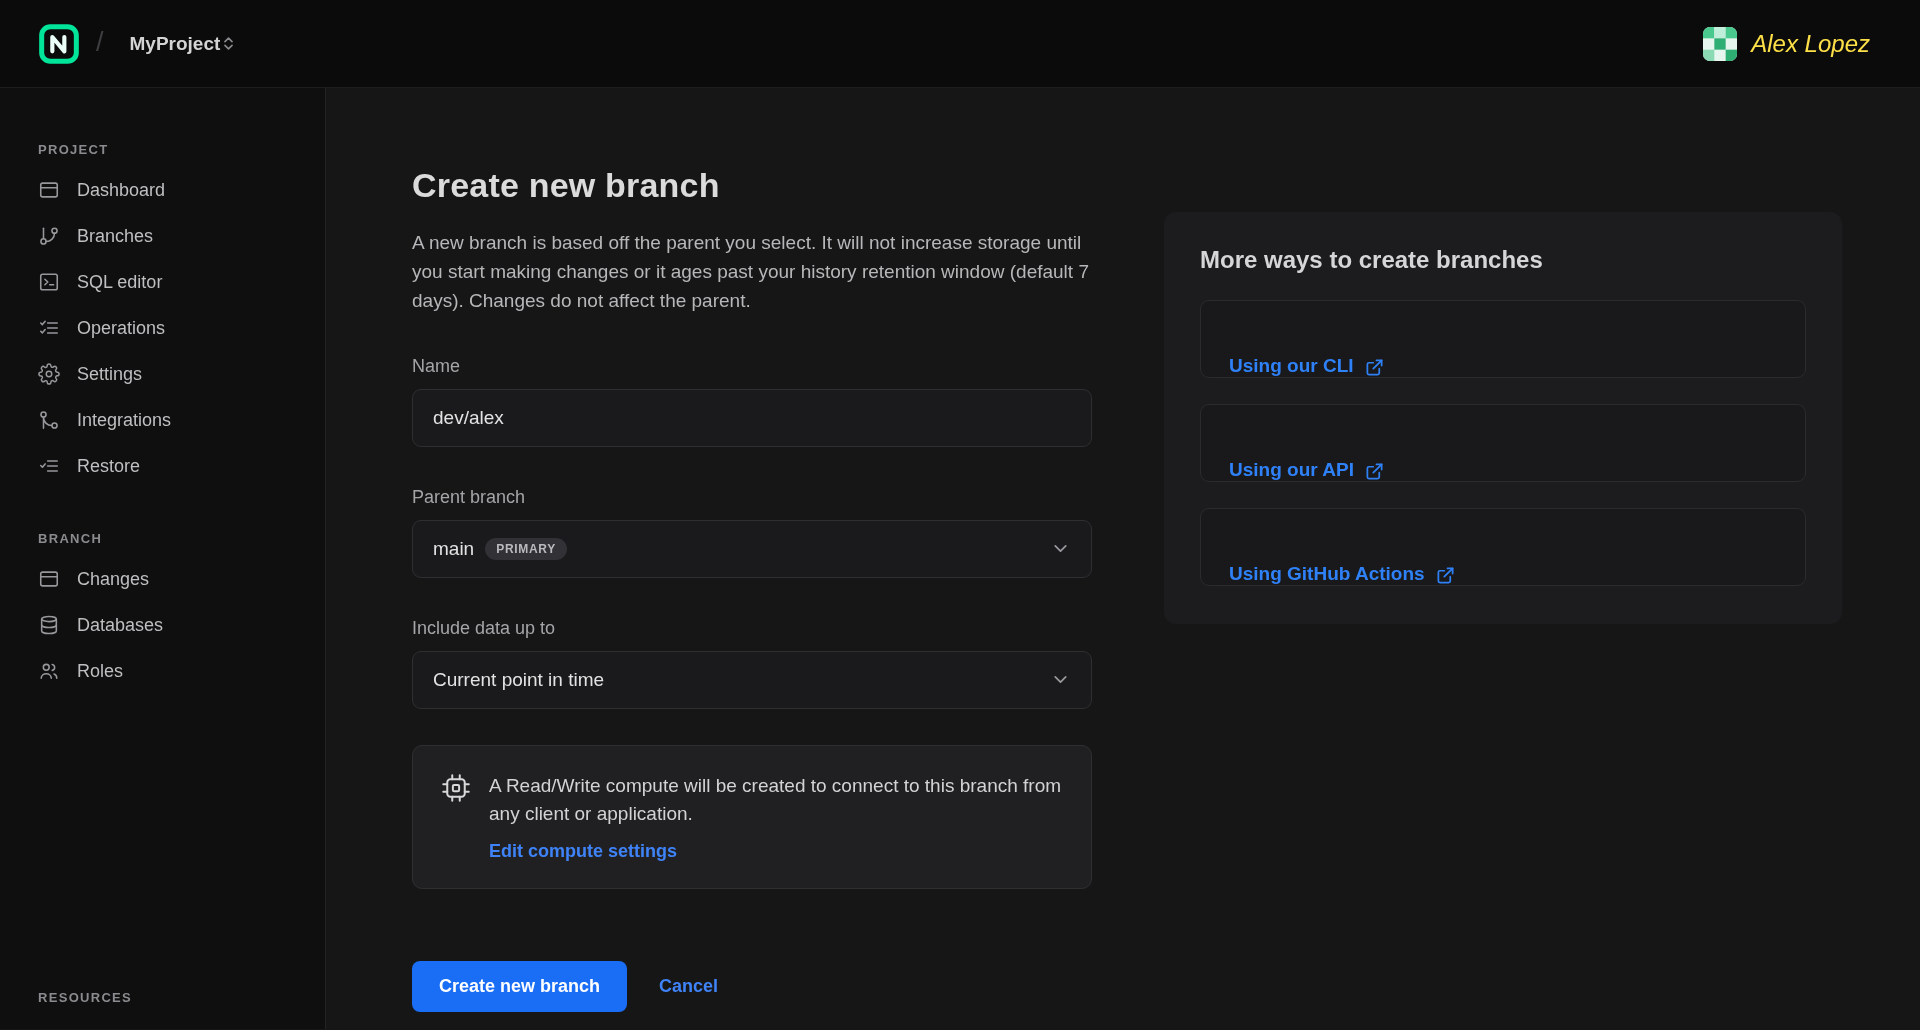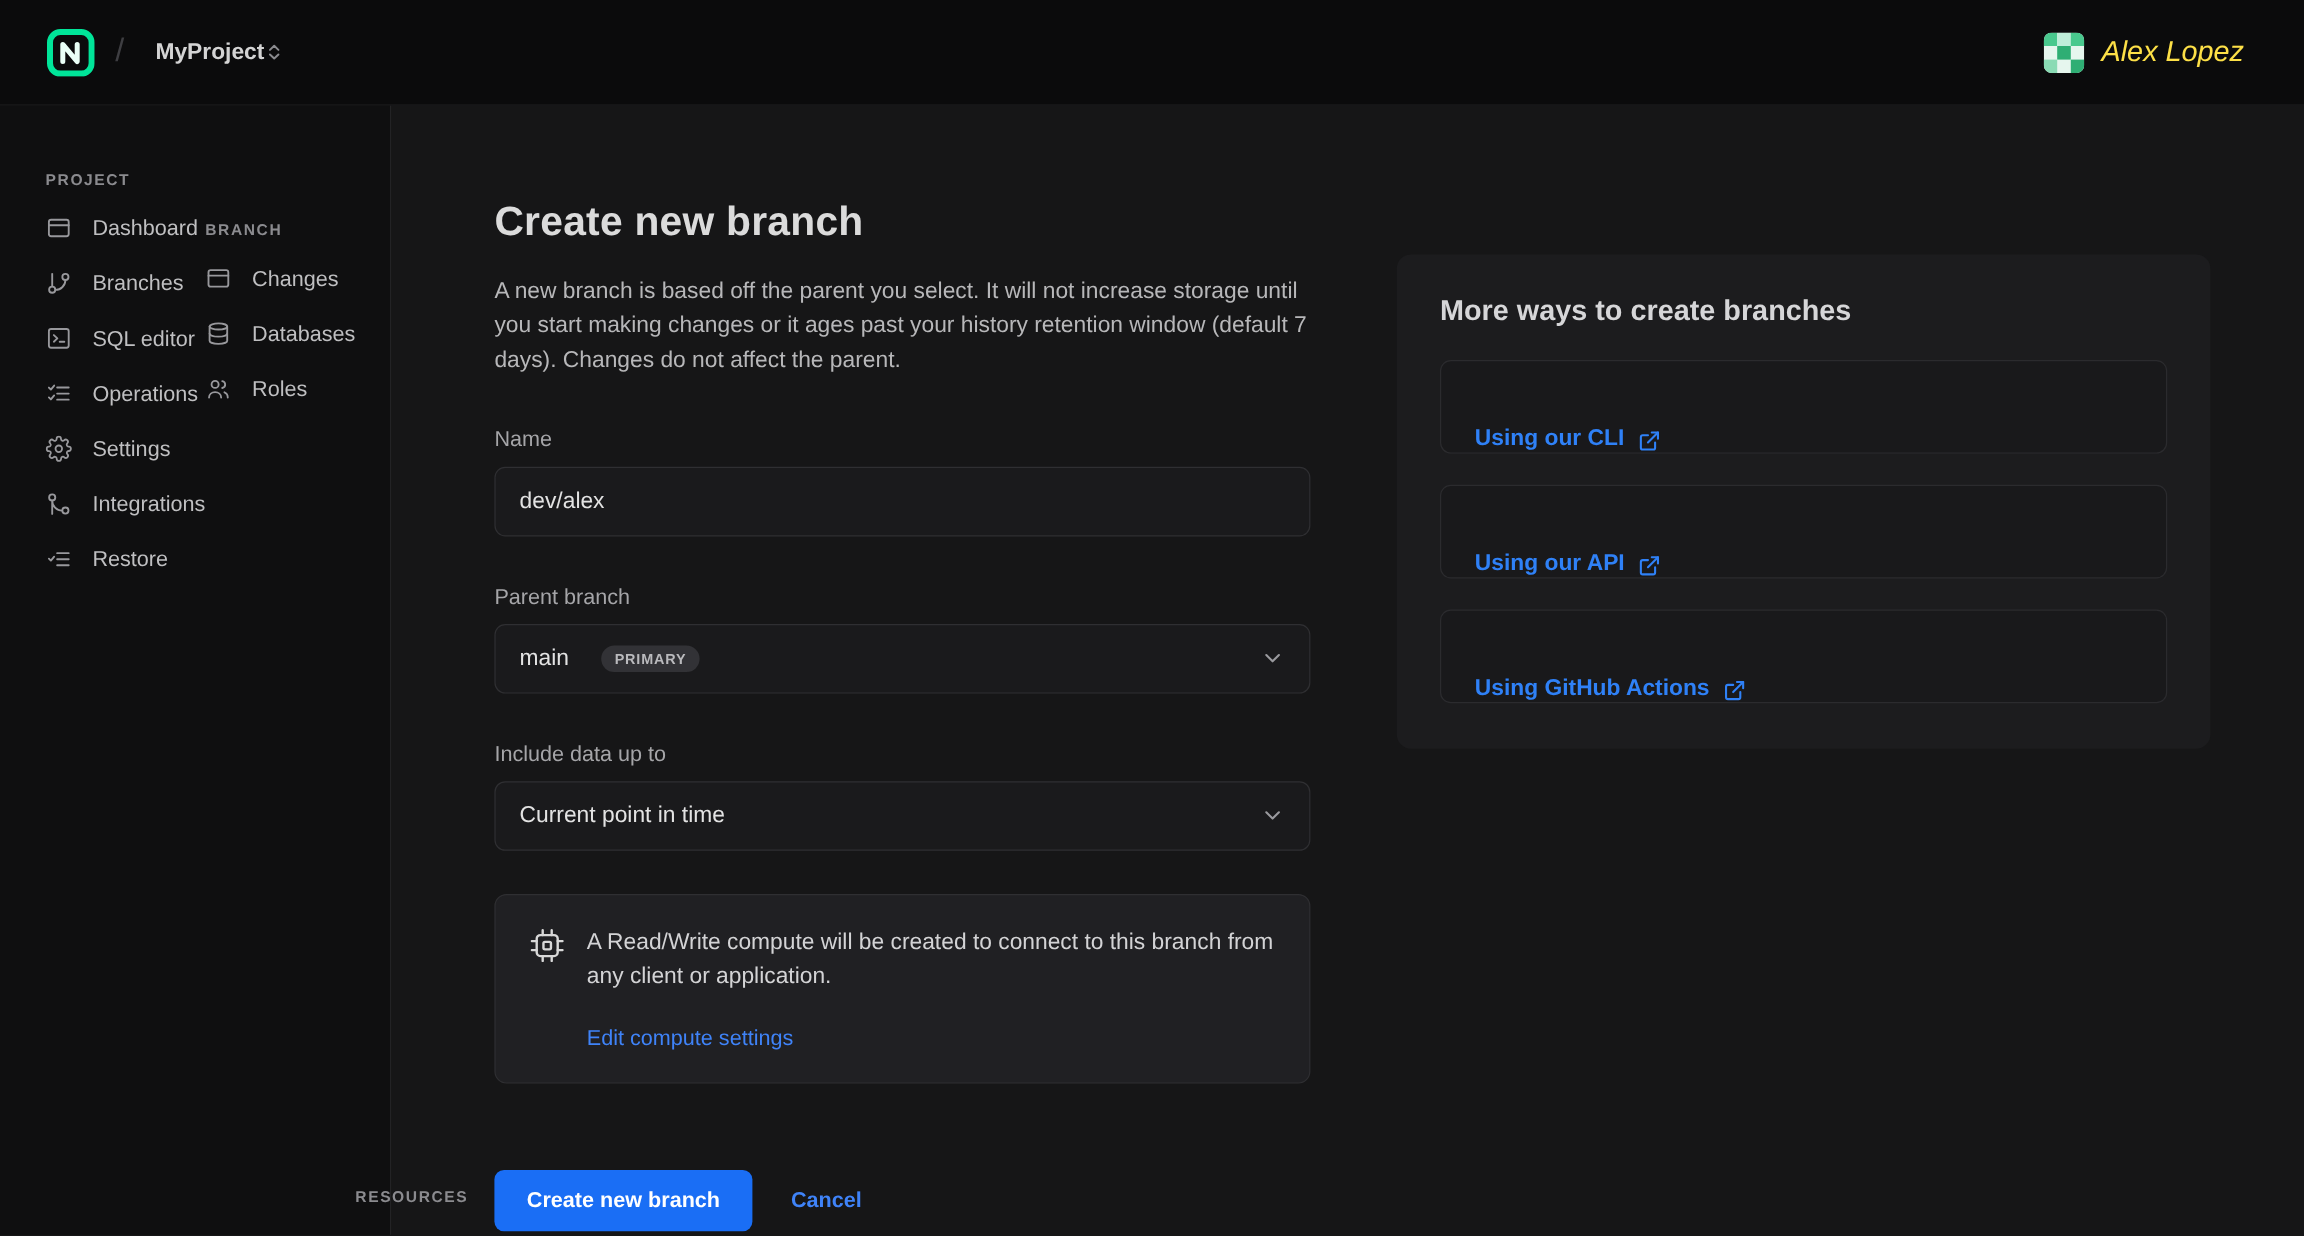--- a/index.html
+++ b/index.html
@@ -38,21 +38,21 @@
 
   
   .layout { display: flex; height: 941px; }
 
   
   .sidebar {
     width: 326px; flex: none;
     background: #0f0f10;
     border-right: 1px solid #232325;
     padding: 54px 30px 14px 38px;
-    display: flex; flex-direction: row;
+    display: flex; flex-direction: column;
   }
   .section-title {
     font-size: 13px; font-weight: 700; letter-spacing: 1.3px;
     color: #8b8b8f; margin-bottom: 10px;
   }
   .nav-section + .nav-section { margin-top: 42px; }
   .nav-section.resources { margin-top: auto; }
   .nav-item {
     display: flex; align-items: center; gap: 17px;
     padding: 12px 0; cursor: pointer;
@@ -71,43 +71,43 @@
 
   .text-input, .select {
     width: 100%; height: 58px;
     background: #1a1a1c;
     border: 1px solid #2f2f32;
     border-radius: 9px;
     padding: 0 20px;
     font-size: 19px; color: #e3e3e3;
   }
   .text-input { outline: none; font-family: inherit; }
-  .select { display: flex; align-items: center; gap: 27px; cursor: pointer; }
+  .select { display: flex; align-items: center; gap: 11px; cursor: pointer; }
   .badge {
     background: #323236; color: #bababd;
     font-size: 12px; font-weight: 700; letter-spacing: 0.7px;
     padding: 4px 11px; border-radius: 999px;
   }
   .select-chevron { margin-left: auto; color: #9a9a9e; display: flex; }
   .select-chevron svg { width: 21px; height: 21px; }
 
   .info-box {
     margin-top: 36px;
     background: #202023;
     border: 1px solid #2f2f32;
     border-radius: 10px;
     padding: 26px 28px;
     display: flex; gap: 18px;
   }
   .chip-wrap { color: #d8d8d8; flex: none; margin-top: 1px; display: flex; align-items: flex-start; }
   .chip-wrap svg { width: 30px; height: 30px; }
   .info-text { font-size: 19px; color: #d3d3d5; line-height: 1.5; }
   .blue-link {
-    display: inline-block; margin-top: 26px;
-    color: #3f83f8; font-weight: 400; font-size: 18px;
+    display: inline-block; margin-top: 12px;
+    color: #3f83f8; font-weight: 700; font-size: 18px;
     cursor: pointer; text-decoration: none;
   }
 
   .actions { margin-top: 72px; display: flex; align-items: center; gap: 32px; }
   .btn-primary {
     background: #1a6ef5; color: #ffffff;
     border: none; border-radius: 8px;
     padding: 15px 27px;
     font-size: 18px; font-weight: 700; font-family: inherit;
     cursor: pointer;

